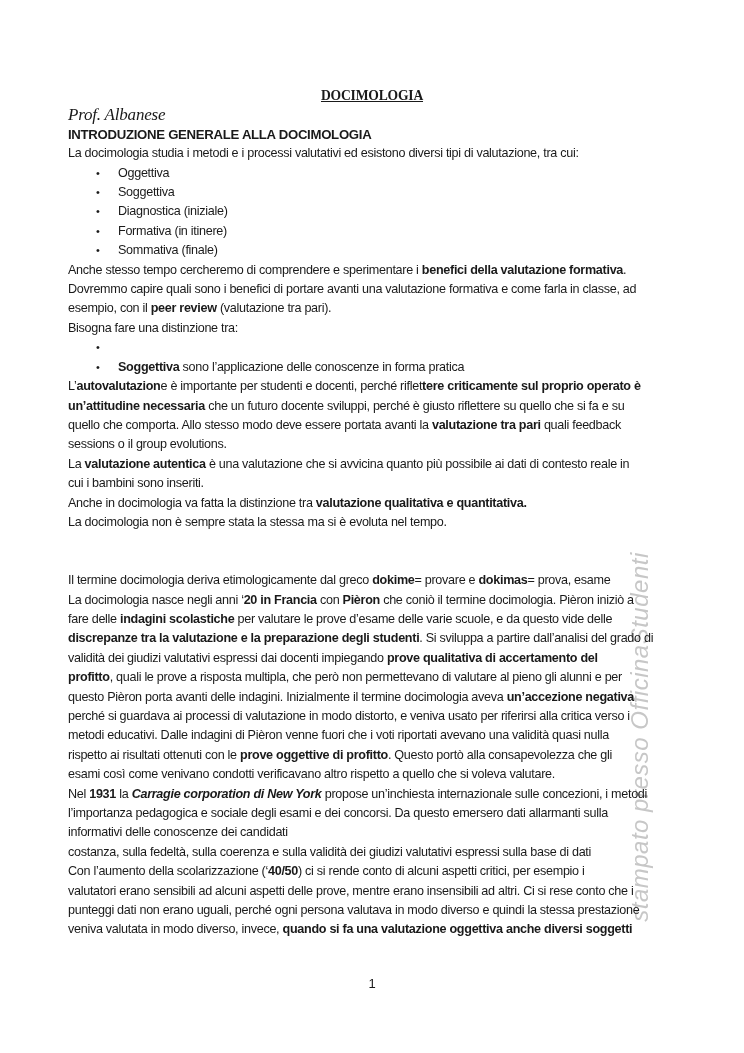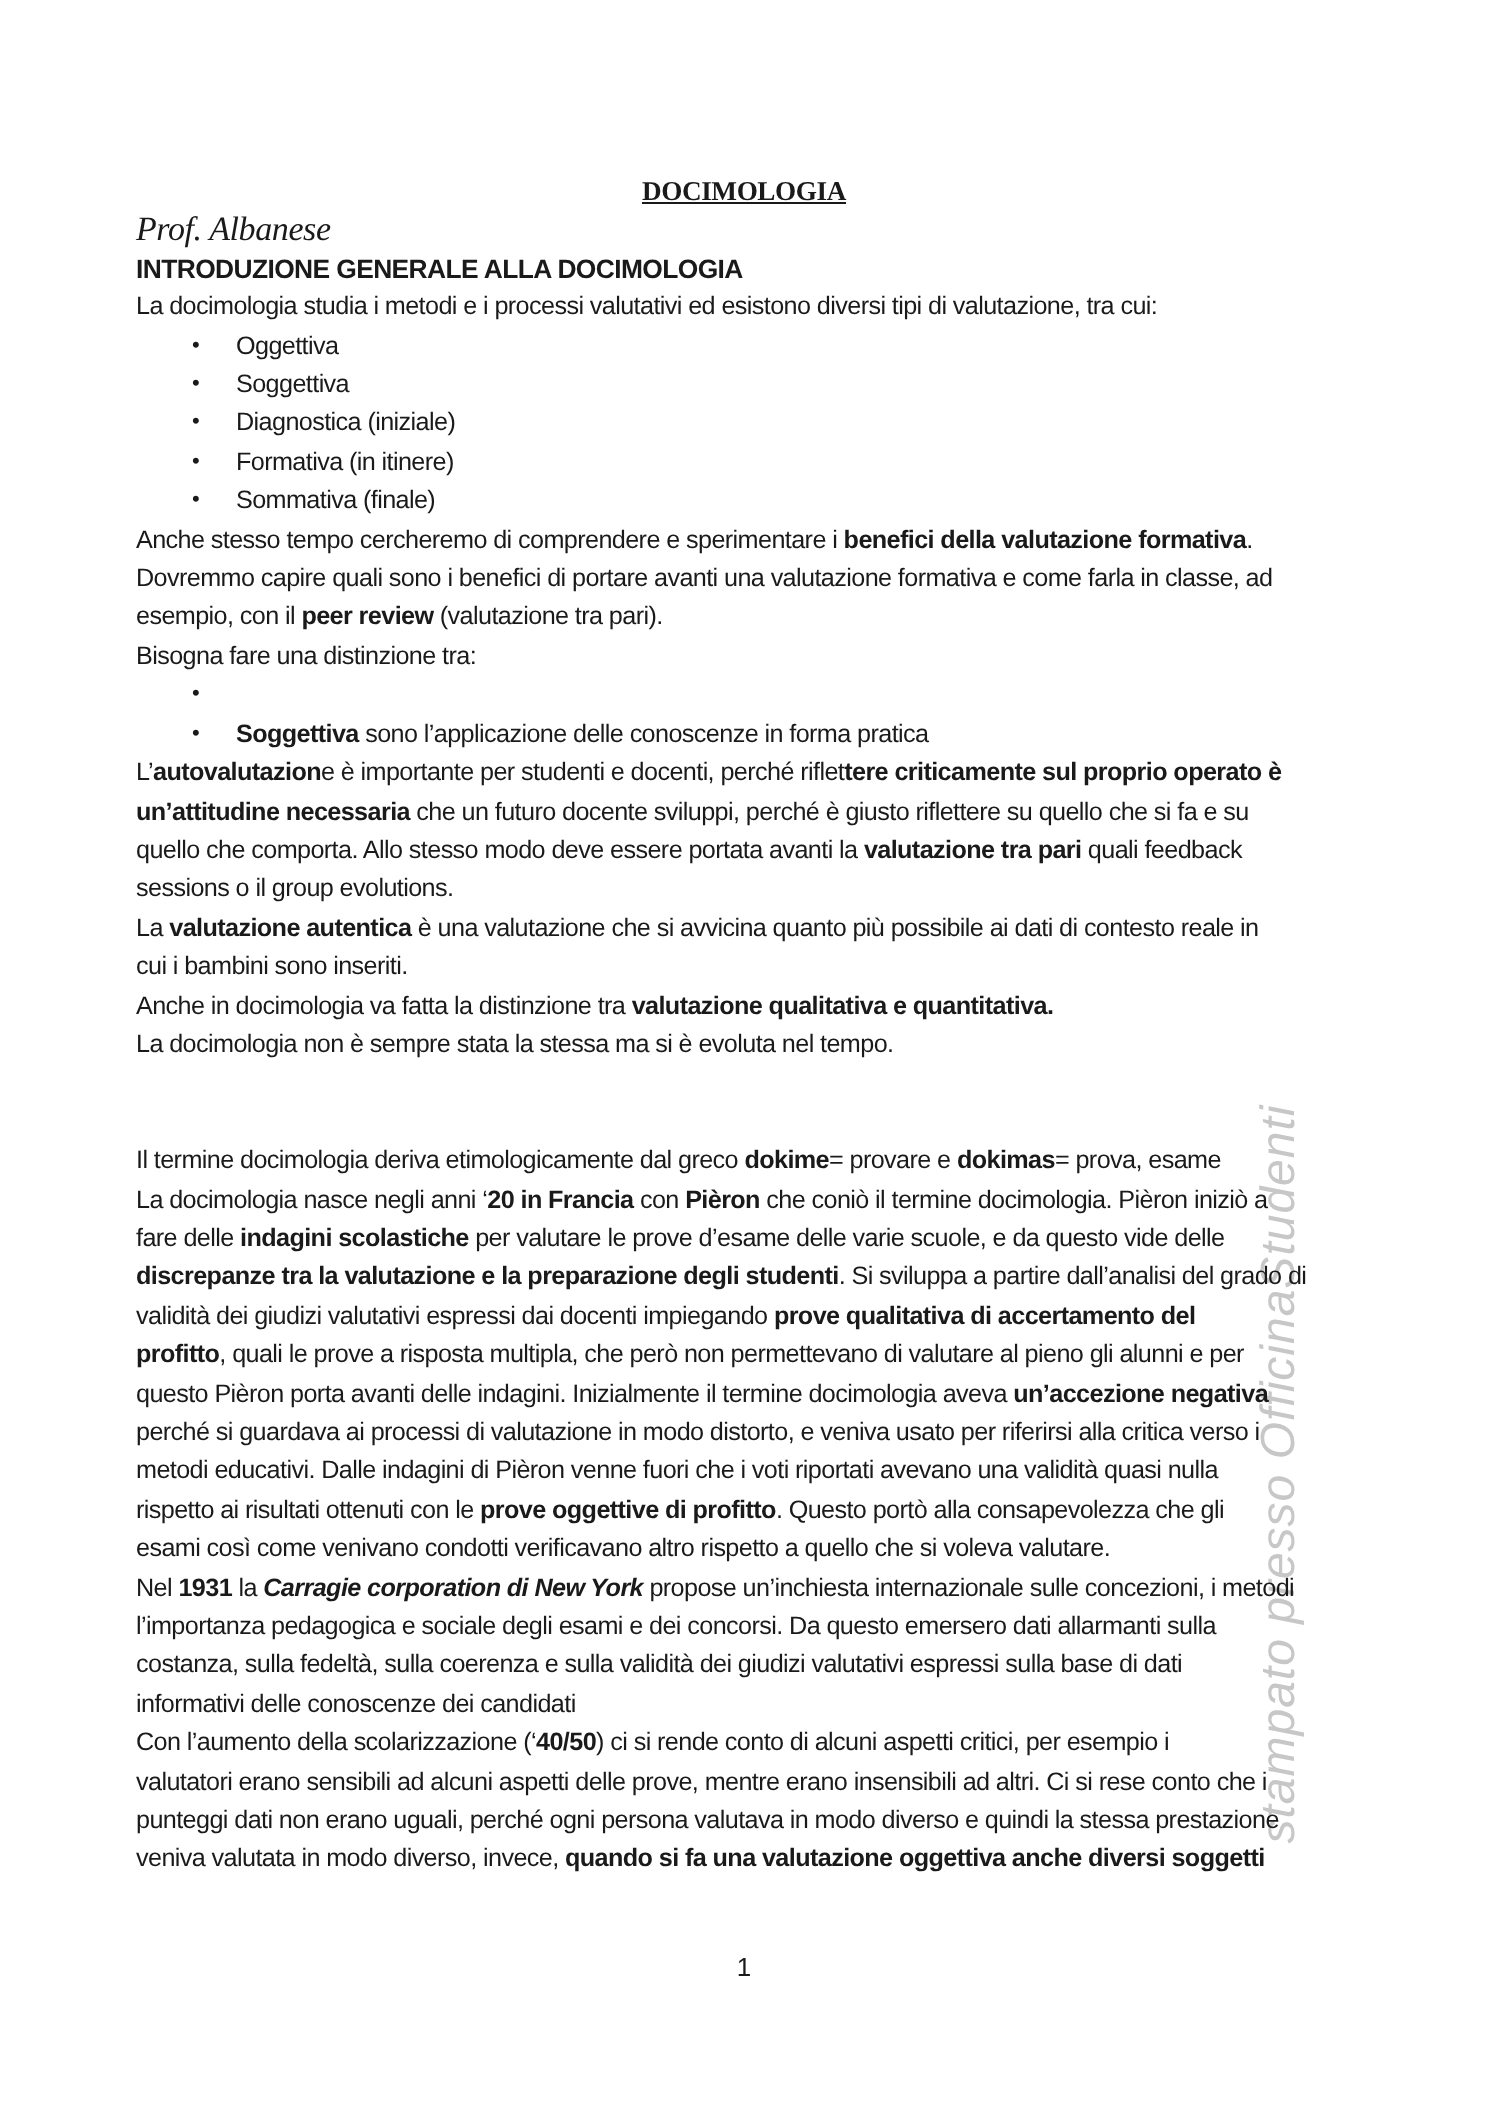--- a/index.html
+++ b/index.html
@@ -107,22 +107,22 @@
       <div class="line"><span class="b">discrepanze tra la valutazione e la preparazione degli studenti</span><span>. Si sviluppa a partire dall’analisi del grado di</span></div>
       <div class="line"><span>validità dei giudizi valutativi espressi dai docenti impiegando </span><span class="b">prove qualitativa di accertamento del</span></div>
       <div class="line"><span class="b">profitto</span><span>, quali le prove a risposta multipla, che però non permettevano di valutare al pieno gli alunni e per</span></div>
       <div class="line"><span>questo Pièron porta avanti delle indagini. Inizialmente il termine docimologia aveva </span><span class="b">un’accezione negativa</span></div>
       <div class="line"><span>perché si guardava ai processi di valutazione in modo distorto, e veniva usato per riferirsi alla critica verso i</span></div>
       <div class="line"><span>metodi educativi. Dalle indagini di Pièron venne fuori che i voti riportati avevano una validità quasi nulla</span></div>
       <div class="line"><span>rispetto ai risultati ottenuti con le </span><span class="b">prove oggettive di profitto</span><span>. Questo portò alla consapevolezza che gli</span></div>
       <div class="line"><span>esami così come venivano condotti verificavano altro rispetto a quello che si voleva valutare.</span></div>
       <div class="line"><span>Nel </span><span class="b">1931</span><span> la </span><span class="bi">Carragie corporation di New York</span><span> propose un’inchiesta internazionale sulle concezioni, i metodi</span></div>
       <div class="line"><span>l’importanza pedagogica e sociale degli esami e dei concorsi. Da questo emersero dati allarmanti sulla</span></div>
+      <div class="line"><span>informativi delle conoscenze dei candidati</span></div>
       <div class="line"><span>costanza, sulla fedeltà, sulla coerenza e sulla validità dei giudizi valutativi espressi sulla base di dati</span></div>
-      <div class="line"><span>informativi delle conoscenze dei candidati</span></div>
       <div class="line"><span>Con l’aumento della scolarizzazione (‘</span><span class="b">40/50</span><span>) ci si rende conto di alcuni aspetti critici, per esempio i</span></div>
       <div class="line"><span>valutatori erano sensibili ad alcuni aspetti delle prove, mentre erano insensibili ad altri. Ci si rese conto che i</span></div>
       <div class="line"><span>punteggi dati non erano uguali, perché ogni persona valutava in modo diverso e quindi la stessa prestazione</span></div>
       <div class="line"><span>veniva valutata in modo diverso, invece, </span><span class="b">quando si fa una valutazione oggettiva anche diversi soggetti</span></div>
     </div>
 
   <div class="pagenum">1</div>
 </div>
 
 </body></html>

